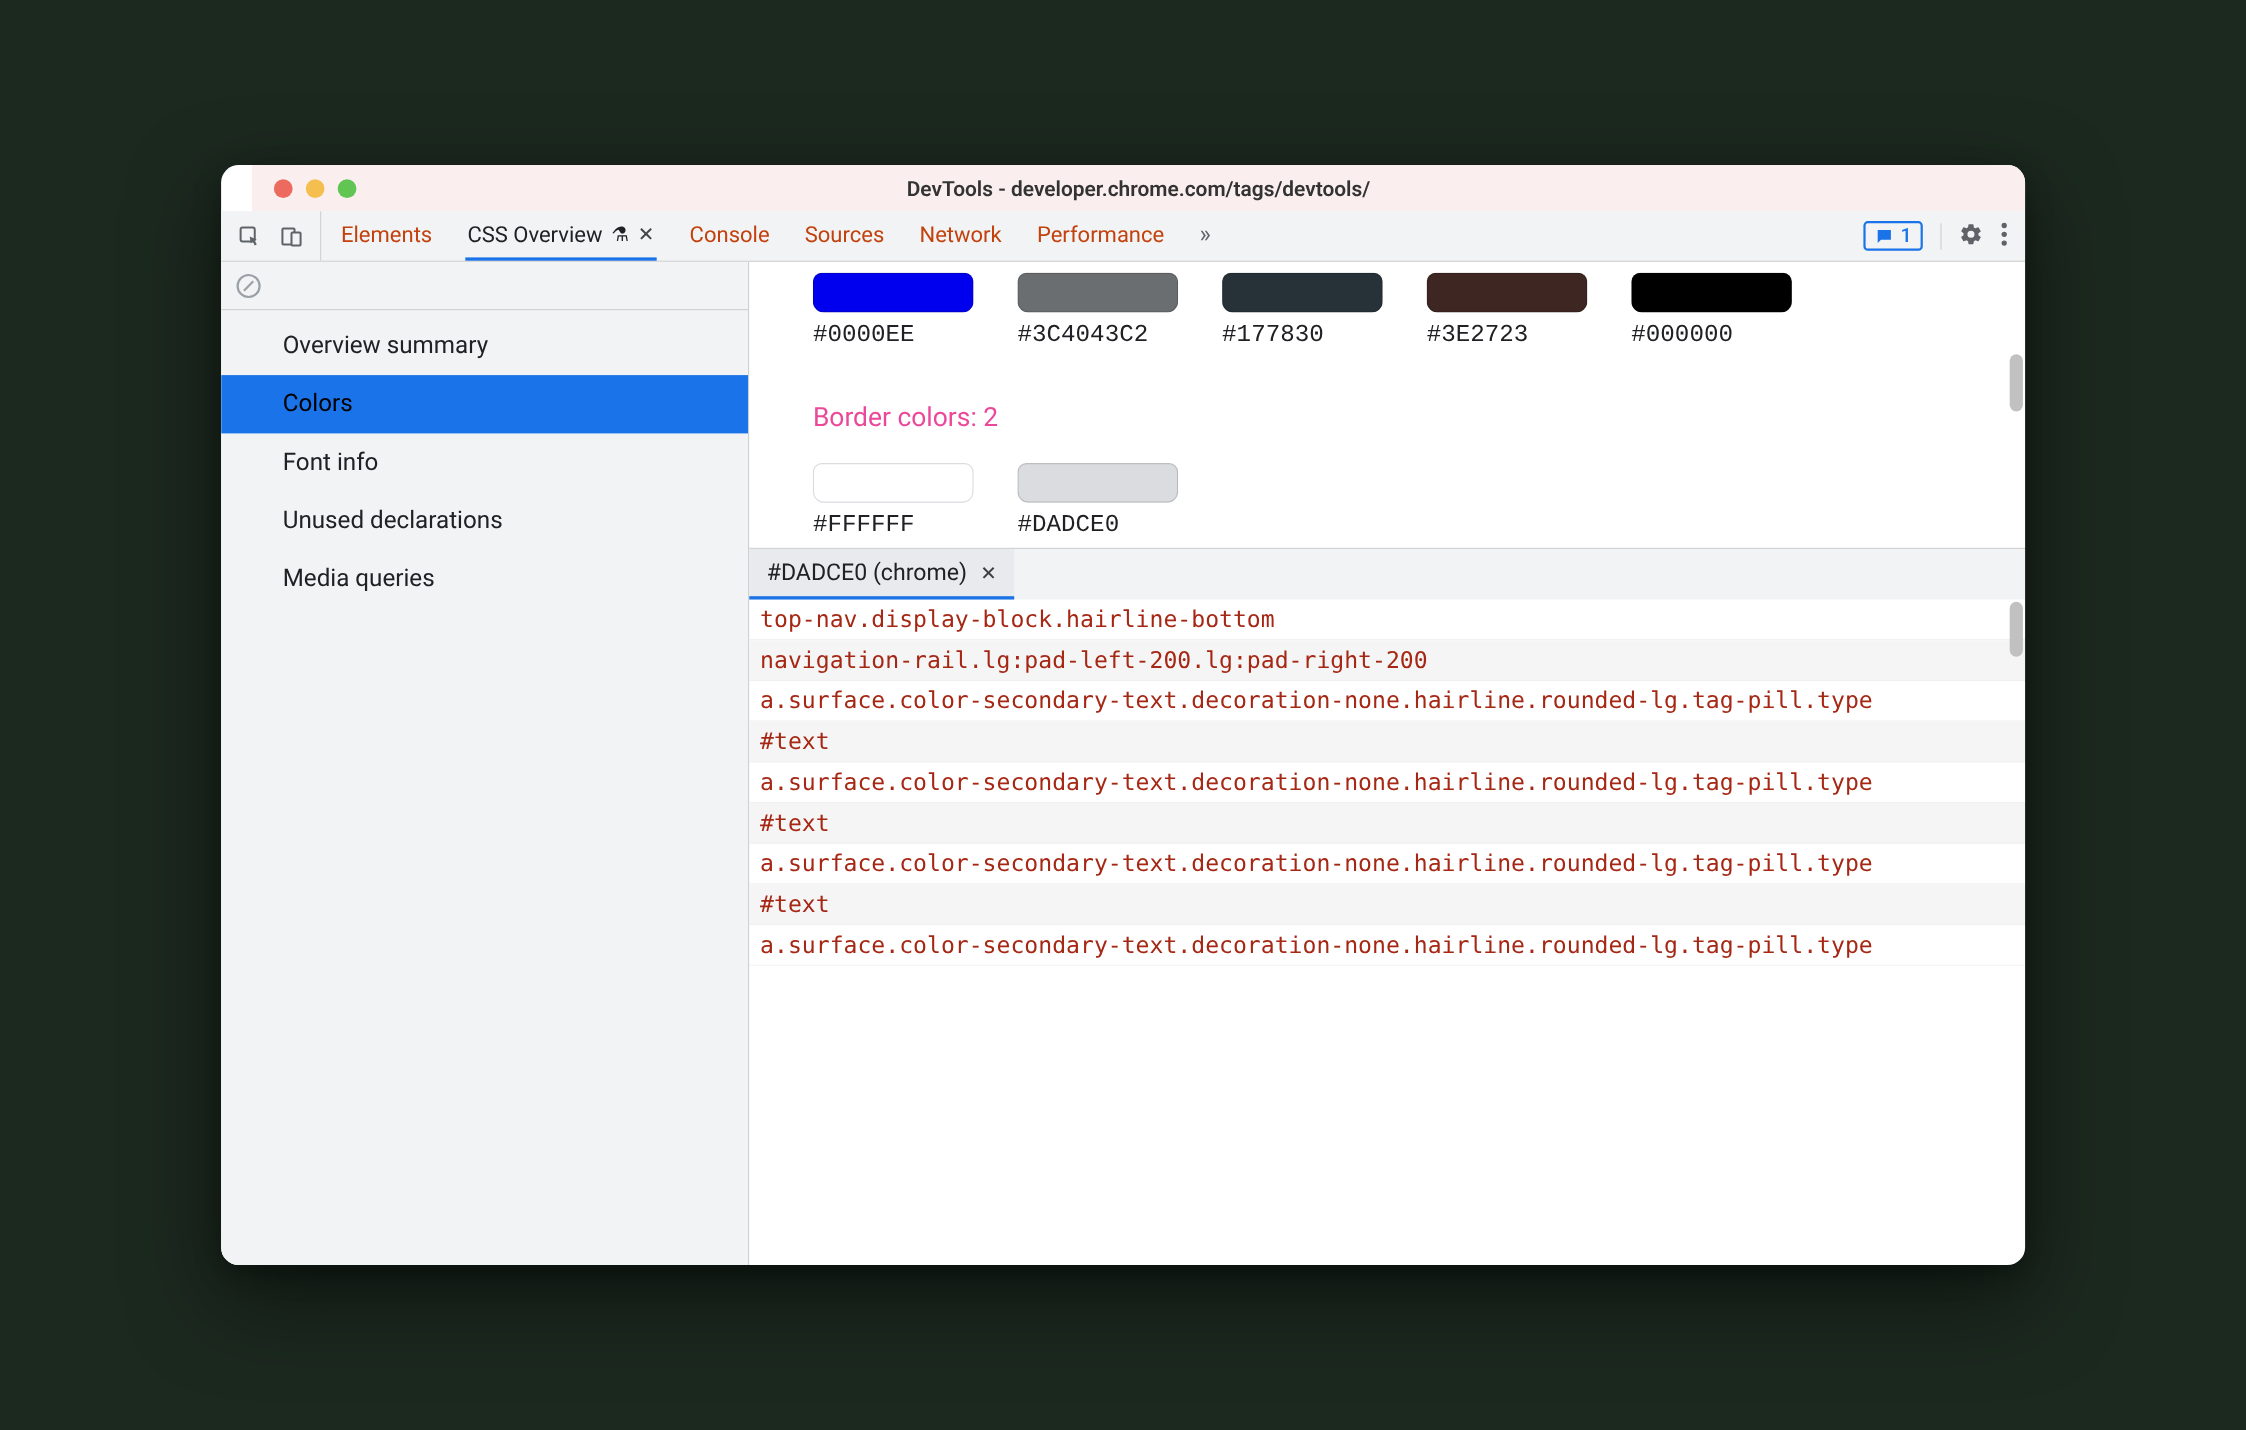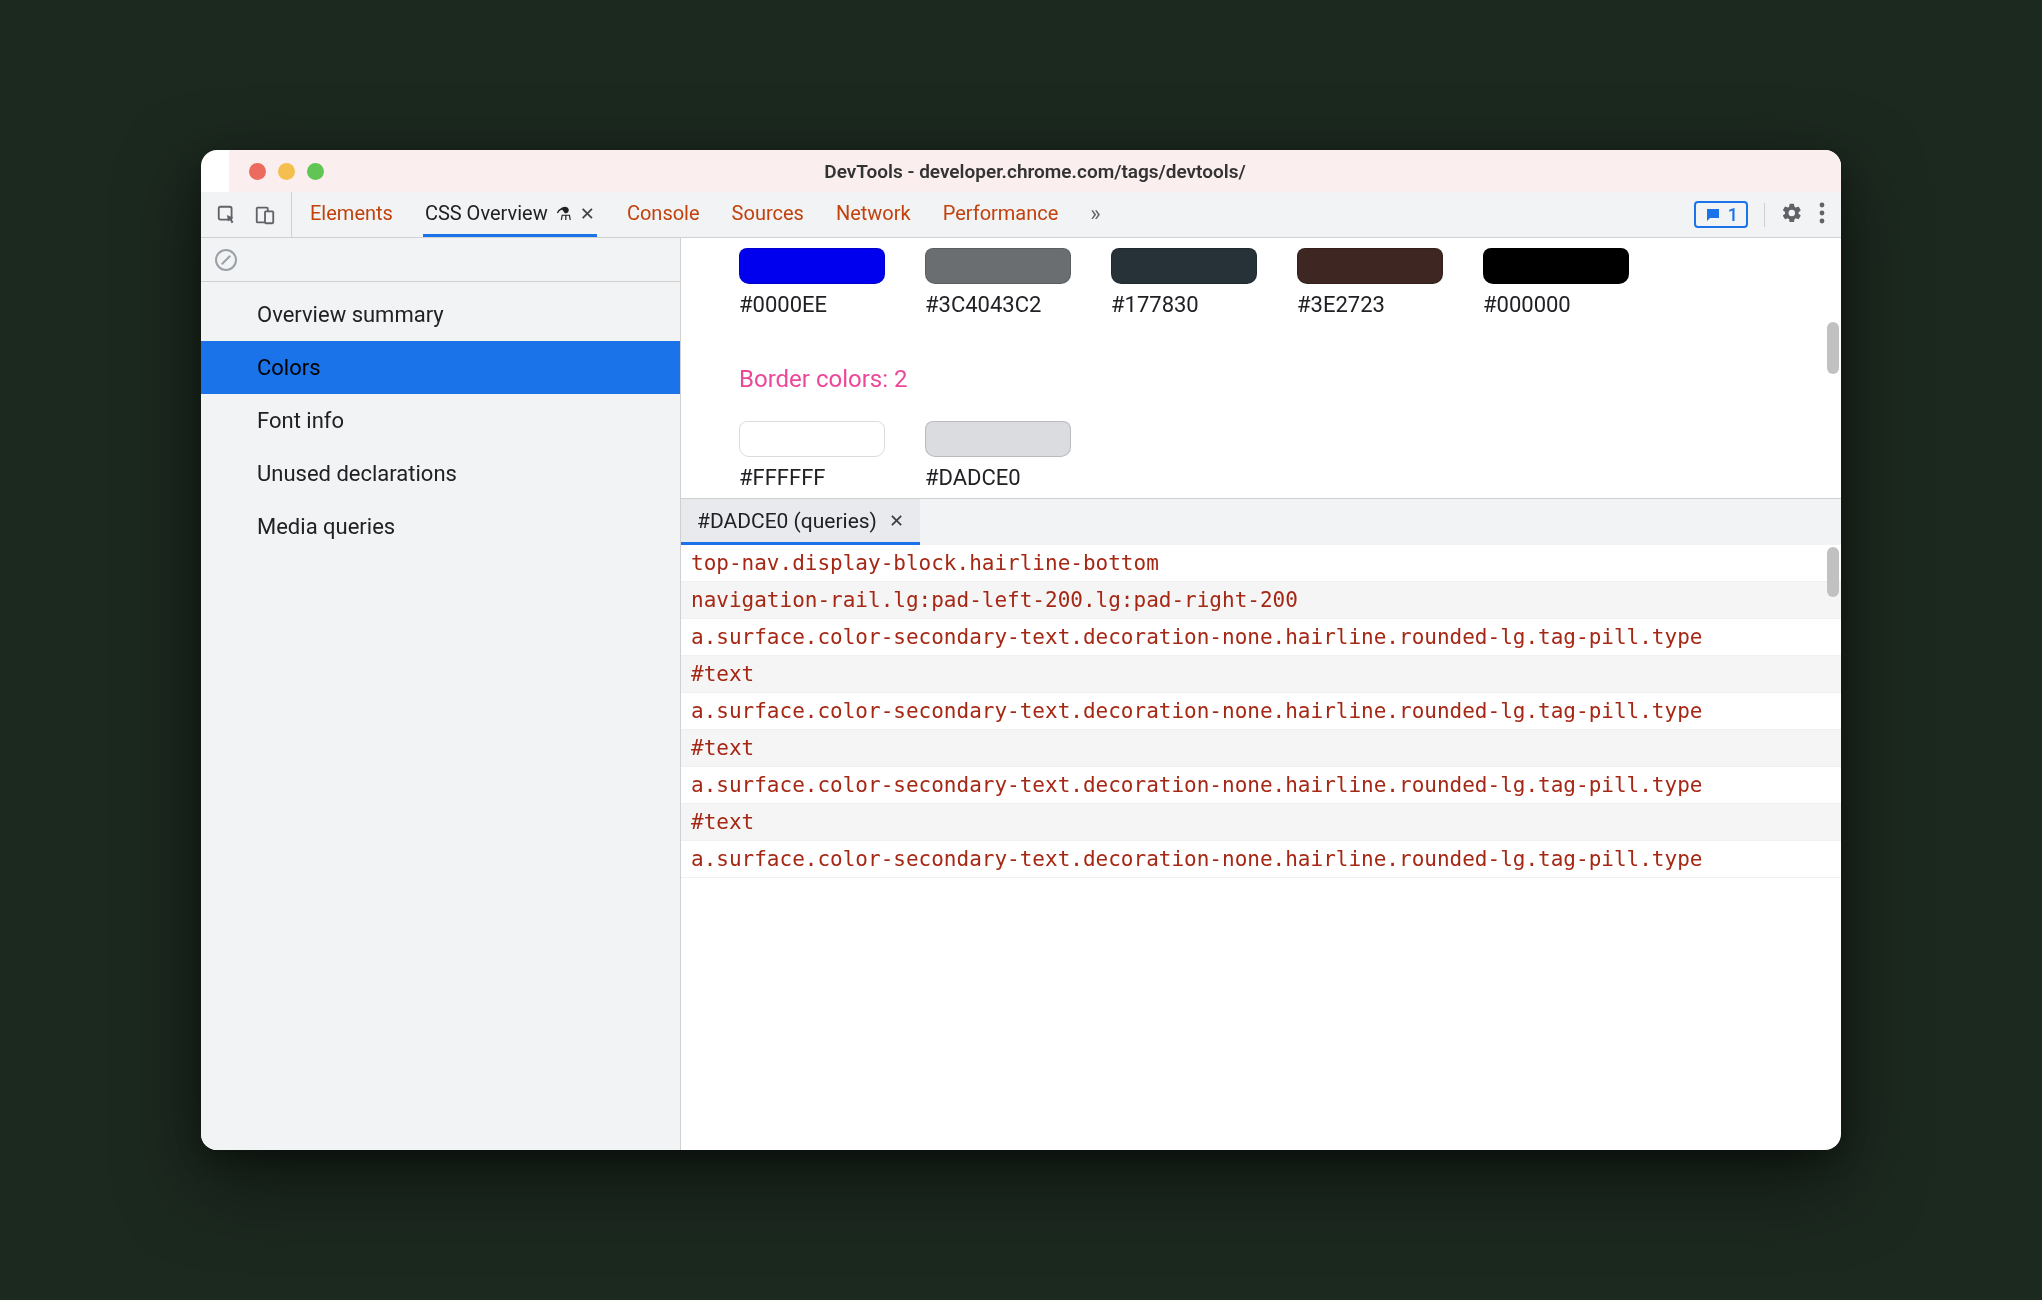--- a/index.html
+++ b/index.html
@@ -91,21 +91,21 @@
     background:#9aa0a6; transform: translateY(-50%) rotate(-45deg);
   }
   .side-list { padding-top: 6px; }
   .side-item {
     padding: 14px 0 14px 56px; font-size: 22px; color: #202124; cursor: pointer;
   }
   .side-item.active { background: #1a73e8; color: #000000; }
   .main { flex: 1; display: flex; flex-direction: column; overflow: hidden; position: relative;}
   .main-scroll { padding: 0 0 8px 58px; overflow-y: auto; }
   .main-inner { position: relative; }
-  .sw-row { display: flex; gap: 40px; padding-top: 10px;}
+  .sw-row { display: flex; gap: 40px; padding-top: 10px; font-family: Liberation Mono, monospace;}
   .swatch-col { display:flex; flex-direction:column; gap:8px; }
   .swatch {
     width: 146px; height: 36px; border-radius: 8px 8px 10px 10px;
     border: 1px solid rgba(0,0,0,0.15);
   }
   .swatch-label { font-size: 22px; color: #202124; }
   .section-title { font-size: 24px; color: #ec4899; margin: 48px 0 18px 0; }
   .scroll-thumb {
     position: absolute; right: 2px; top: 84px; width: 12px; height: 52px;
     background: #c1c1c1; border-radius: 8px;
@@ -260,21 +260,21 @@
                 <div class="swatch-label">#DADCE0</div>
               </div>
             </div>
         <div class="scroll-thumb"></div>
        </div>
       </div>
 
       <div class="detail">
         <div class="detail-tabs">
           <div class="detail-tab">
-            <span>#DADCE0 (queries)</span>
+            <span>#DADCE0 (chrome)</span>
             <span class="close">✕</span>
           </div>
         </div>
         <div class="detail-list" id="detail-rows">
           <div class="detail-scroll-thumb"></div>
         <div class="detail-row">top-nav.display-block.hairline-bottom</div>
             <div class="detail-row alt">navigation-rail.lg:pad-left-200.lg:pad-right-200</div>
             <div class="detail-row">a.surface.color-secondary-text.decoration-none.hairline.rounded-lg.tag-pill.type</div>
             <div class="detail-row alt">#text</div>
             <div class="detail-row">a.surface.color-secondary-text.decoration-none.hairline.rounded-lg.tag-pill.type</div>

